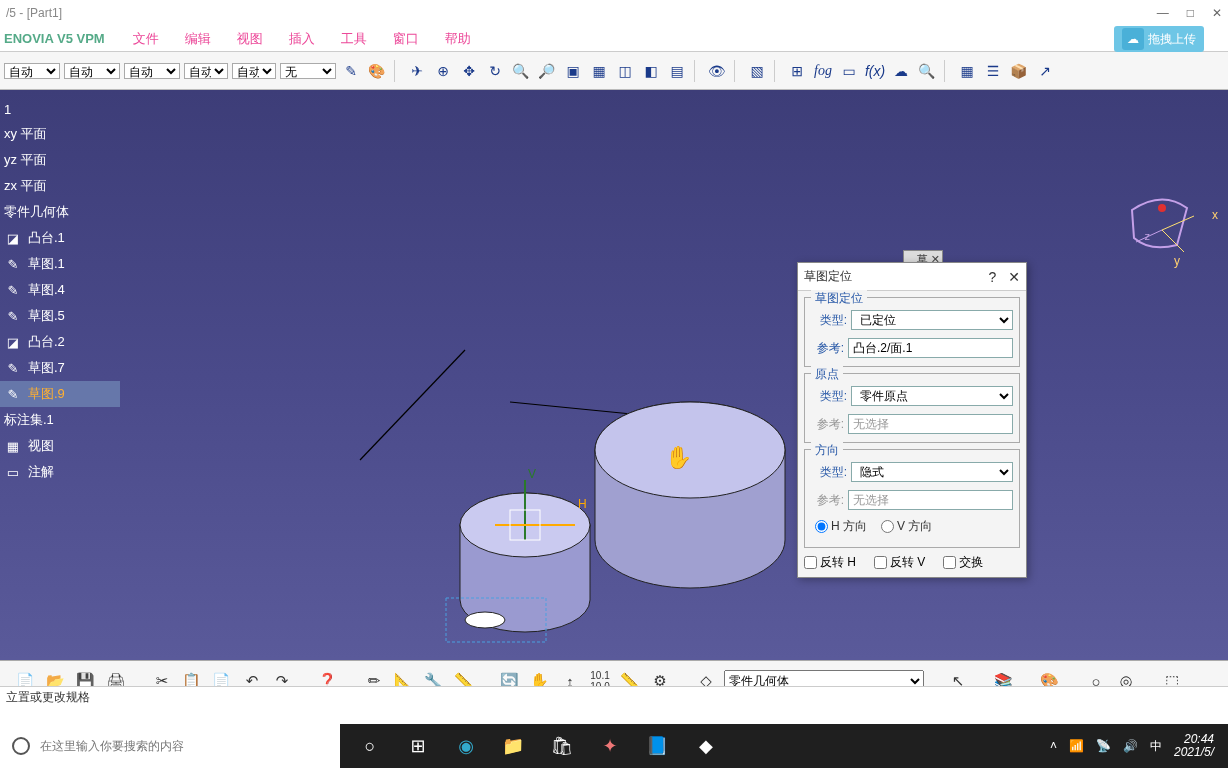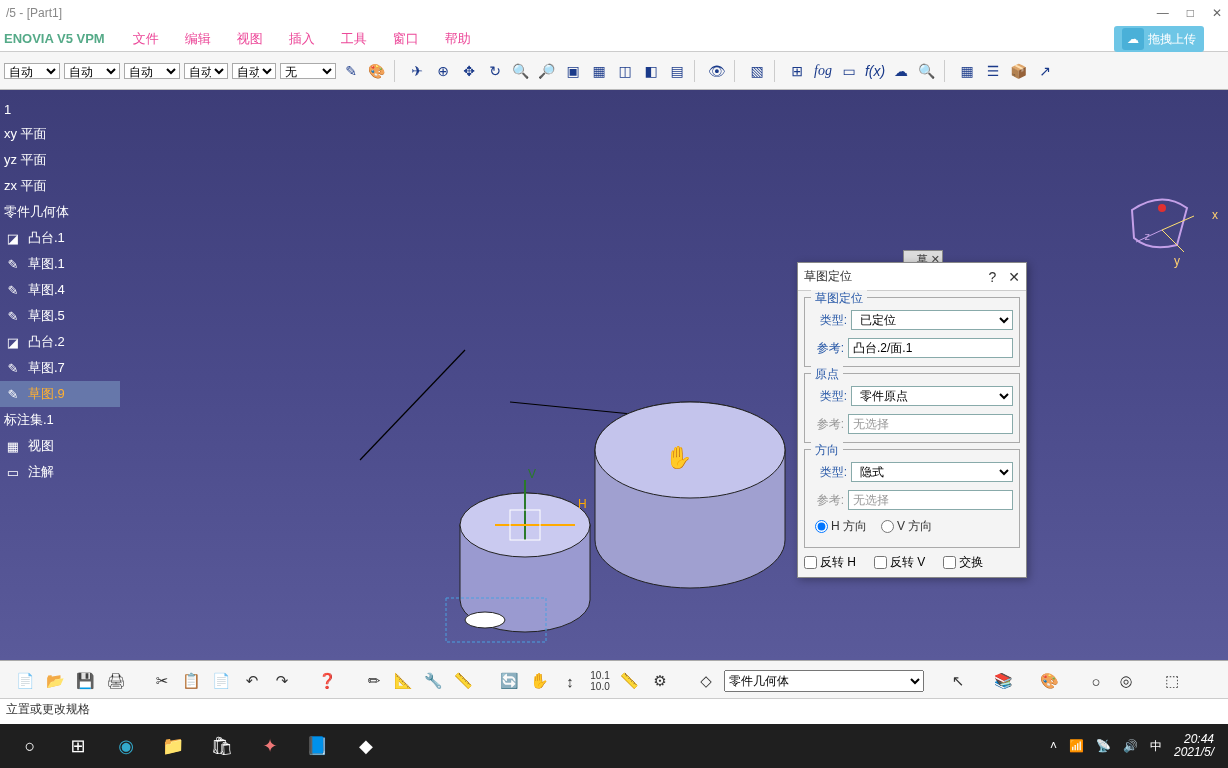--- a/index.html
+++ b/index.html
@@ -55,21 +55,21 @@
 .dockstub { position:absolute; left:903px; top:160px; width:40px; height:18px; background:#dcdcdc; border:1px solid #888; display:flex; align-items:center; justify-content:flex-end; padding:0 2px; font-size:11px; color:#444;}
 
 .upload { position: absolute; right: 24px; top: 26px; display: flex; align-items: center; gap: 4px; background: #6ec6e6; color: #fff; padding: 2px 8px; border-radius: 3px; font-size: 12px; }
 .upload .cico { width: 22px; height: 22px; background: #4ab0d8; border-radius: 3px; display: inline-flex; align-items: center; justify-content: center; }
 
 .bottomtool { position: absolute; left: 0; right: 0; bottom: 66px; height: 42px; background: #f6f6f6; border-top: 1px solid #aaa; border-bottom: 1px solid #aaa; display: flex; align-items: center; gap: 6px; padding: 0 14px; }
 .bottomtool .ic { width: 24px; height: 24px; display: inline-flex; align-items: center; justify-content: center; font-size: 15px; color: #333; }
 .bottomtool .sep { width: 10px; }
 .bottomtool select { height: 22px; width: 200px; font-size: 12px; }
 
-.statusline { position: absolute; left: 0; right: 0; bottom: 44px; height: 26px; background: #fff; border-top: 1px solid #ccc; font-size: 12px; color: #333; padding: 2px 6px; }
+.statusline { position: absolute; left: 0; right: 0; bottom: 44px; height: 38px; background: #fff; border-top: 1px solid #ccc; font-size: 12px; color: #333; padding: 2px 6px; }
 
 .taskbar { position: absolute; left: 0; right: 0; bottom: 0; height: 44px; background: #1f1f1f; display: flex; align-items: center; color: #fff; font-size: 12px; }
 .taskbar .search { display: flex; align-items: center; background: #fff; color: #777; height: 44px; padding: 0 12px; width: 340px; gap: 10px; }
 .taskbar .search .circ { width: 18px; height: 18px; border: 2px solid #555; border-radius: 50%; }
 .taskbar .apps { display: flex; align-items: center; gap: 20px; padding: 0 16px; }
 .taskbar .apps .ai { width: 28px; height: 28px; display: inline-flex; align-items: center; justify-content: center; font-size: 18px; }
 .taskbar .right { margin-left: auto; display: flex; align-items: center; gap: 12px; padding: 0 14px; }
 .taskbar .clock { text-align: right; line-height: 1.1; font-size: 12px; font-style: italic; }
 </style>
 </head>
@@ -343,20 +343,24 @@
   <span class="ic">◎</span>
   <span class="sep"></span>
   <span class="ic">⬚</span>
 </div>
 
 <div class="statusline">
   <span>立置或更改规格</span>
 </div>
 
 <div class="taskbar">
+  <div class="search">
+    <span class="circ"></span>
+    <span>在这里输入你要搜索的内容</span>
+  </div>
   <div class="apps">
     <span class="ai">○</span>
     <span class="ai">⊞</span>
     <span class="ai" style="color:#3ac">◉</span>
     <span class="ai" style="color:#fc5">📁</span>
     <span class="ai">🛍</span>
     <span class="ai" style="color:#e77">✦</span>
     <span class="ai" style="color:#4ad">📘</span>
     <span class="ai">◆</span>
   </div>

